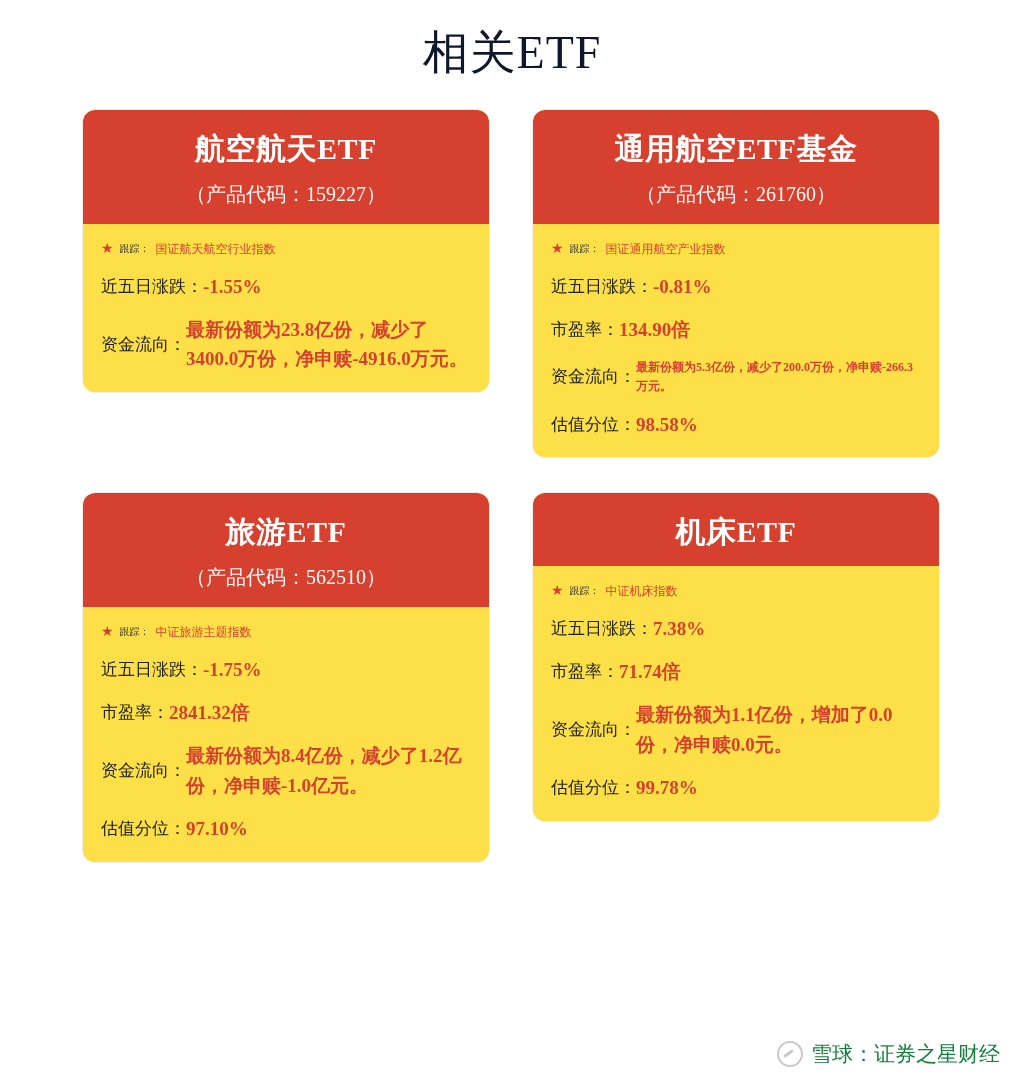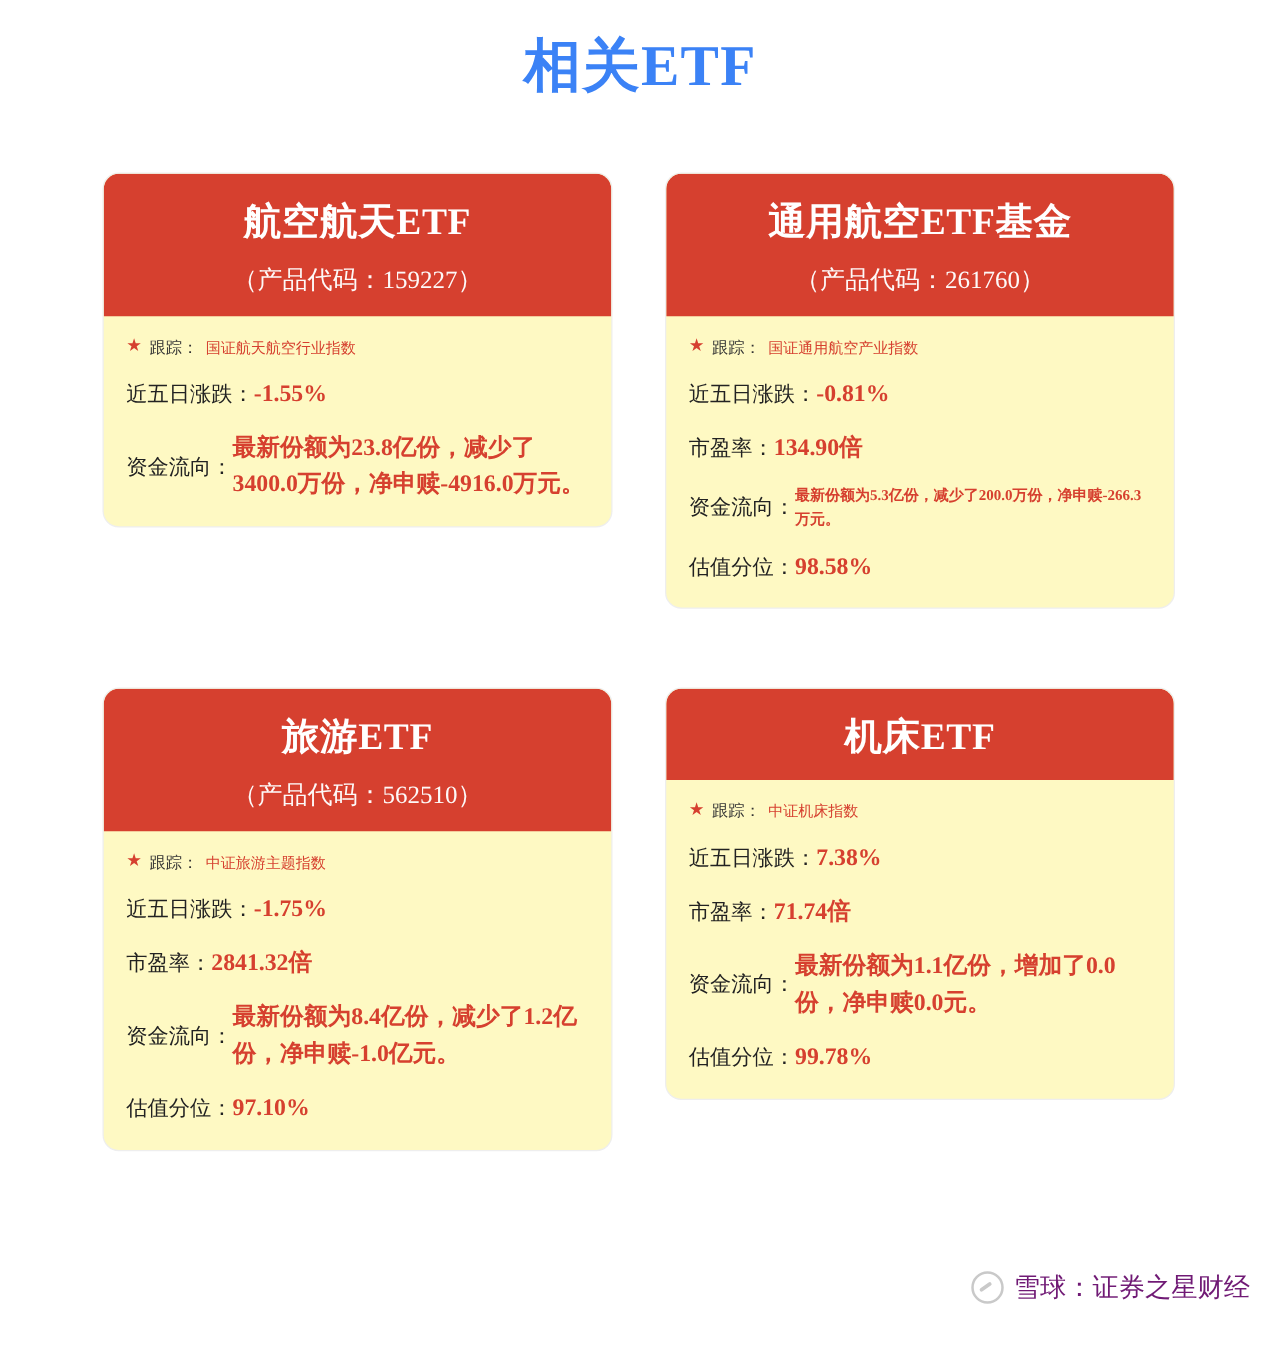--- a/index.html
+++ b/index.html
@@ -9,42 +9,41 @@
   body {
     width: 1024px;
     height: 1080px;
     background: #ffffff;
     font-family: "Liberation Serif", "DejaVu Serif", serif;
     position: relative;
     overflow: hidden;
   }
   .page-title {
     text-align: center;
-    color: #3b82f6;
+    color: #0f172a;
     font-size: 46px;
-    font-weight: bold;
+    font-weight: normal;
     letter-spacing: 1px;
     margin: 22px 0 26px 0;
     font-family: "Liberation Serif", "DejaVu Serif", serif;
   }
   .grid {
     display: grid;
     grid-template-columns: 406px 406px;
     column-gap: 44px;
     row-gap: 36px;
     padding: 0 83px;
     box-sizing: border-box;
     align-items: start;
   }
   .card {
-    background: #fef9c3;
+    background: #fde047;
     border-radius: 12px;
     overflow: hidden;
     box-shadow: 0 0 0 1px #eeeeee;
-    margin-top: 29px;
   }
   .card-head {
     background: #d6402f;
     padding: 22px 10px 16px 10px;
     text-align: center;
     border-radius: 12px 12px 0 0;
   }
   .card-title {
     color: #ffffff;
     font-size: 30px;
@@ -67,21 +66,21 @@
     gap: 6px;
     margin-bottom: 14px;
   }
   .star-icon {
     color: #d6402f;
     font-size: 14px;
     line-height: 18px;
   }
   .track-label {
     color: #333333;
-    font-size: 13px;
+    font-size: 10px;
     line-height: 18px;
   }
   .track-value {
     color: #d6402f;
     font-size: 12px;
     line-height: 18px;
   }
   .row {
     display: flex;
     align-items: center;
@@ -101,25 +100,25 @@
     font-size: 19px;
     font-weight: bold;
     line-height: 1.55;
   }
   .row-value.small {
     font-size: 12px;
   }
   .watermark {
     position: absolute;
     right: 24px;
-    bottom: 36px;
+    bottom: 12px;
     display: flex;
     align-items: center;
     gap: 8px;
-    color: #701a75;
+    color: #15803d;
     font-size: 21px;
     font-family: "Liberation Sans", sans-serif;
   }
   .wm-logo {
     width: 22px;
     height: 22px;
     border-radius: 50%;
     border: 2px solid #c9c9c9;
     position: relative;
     flex: none;

